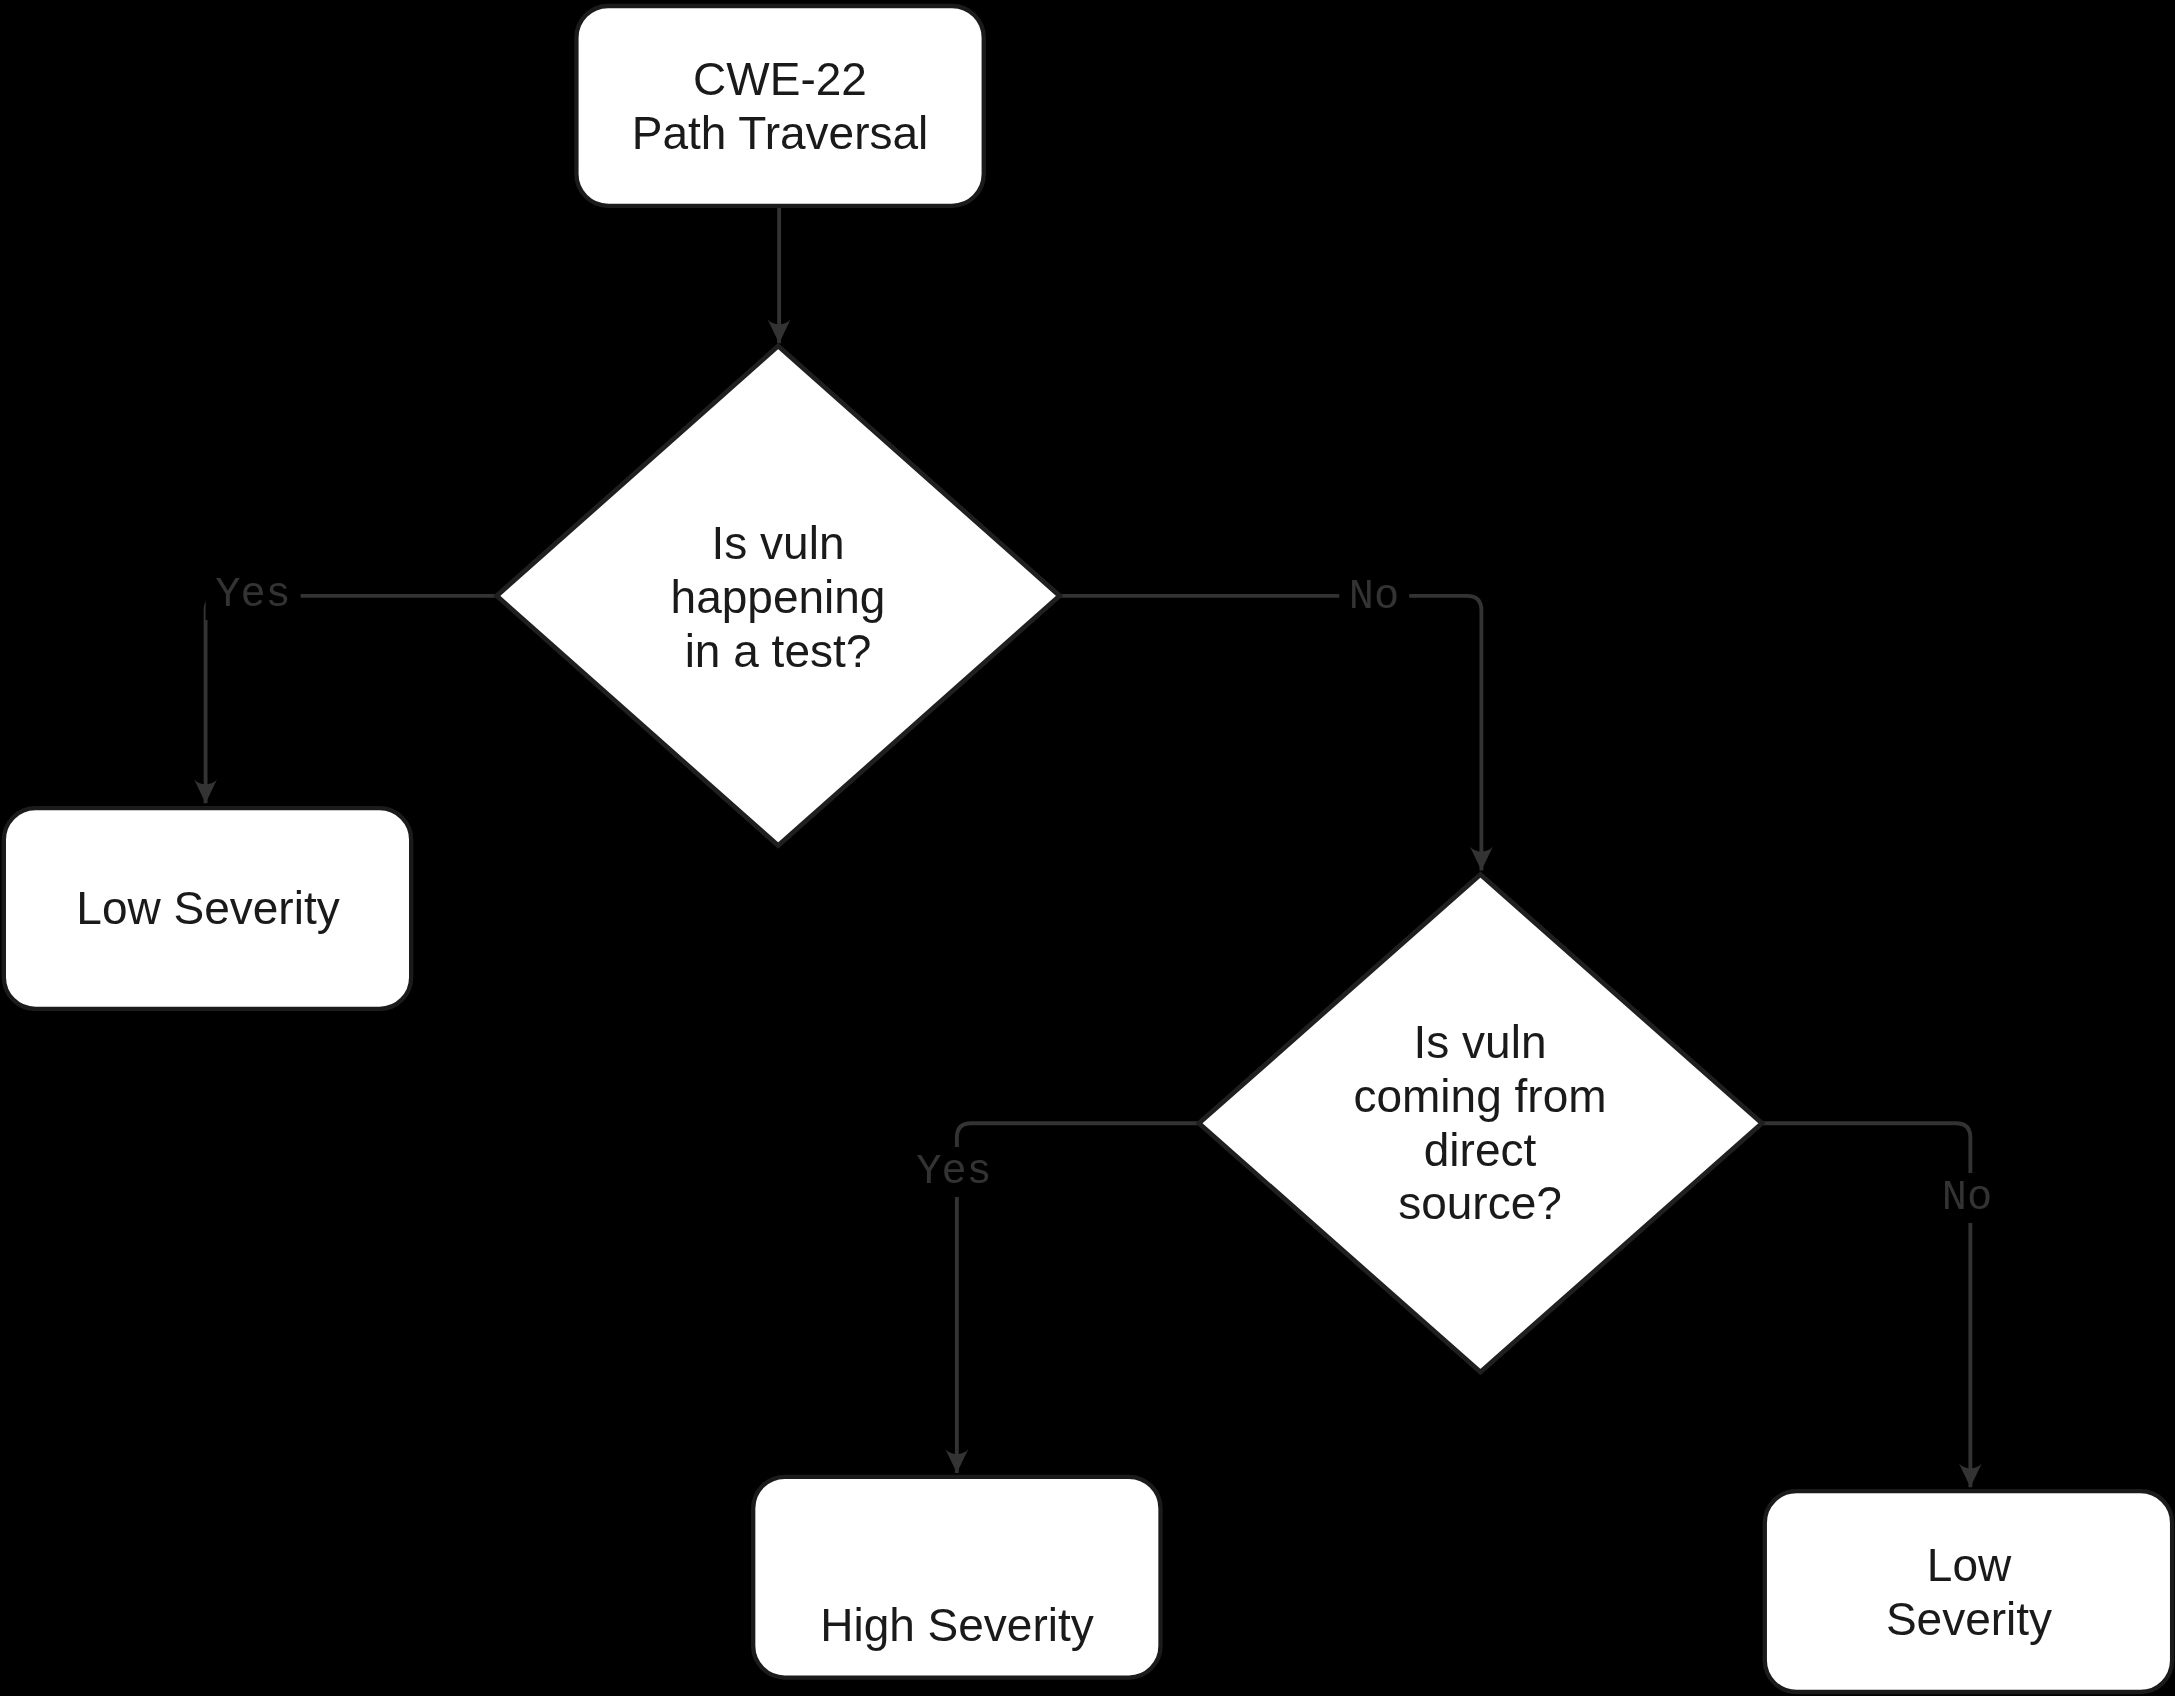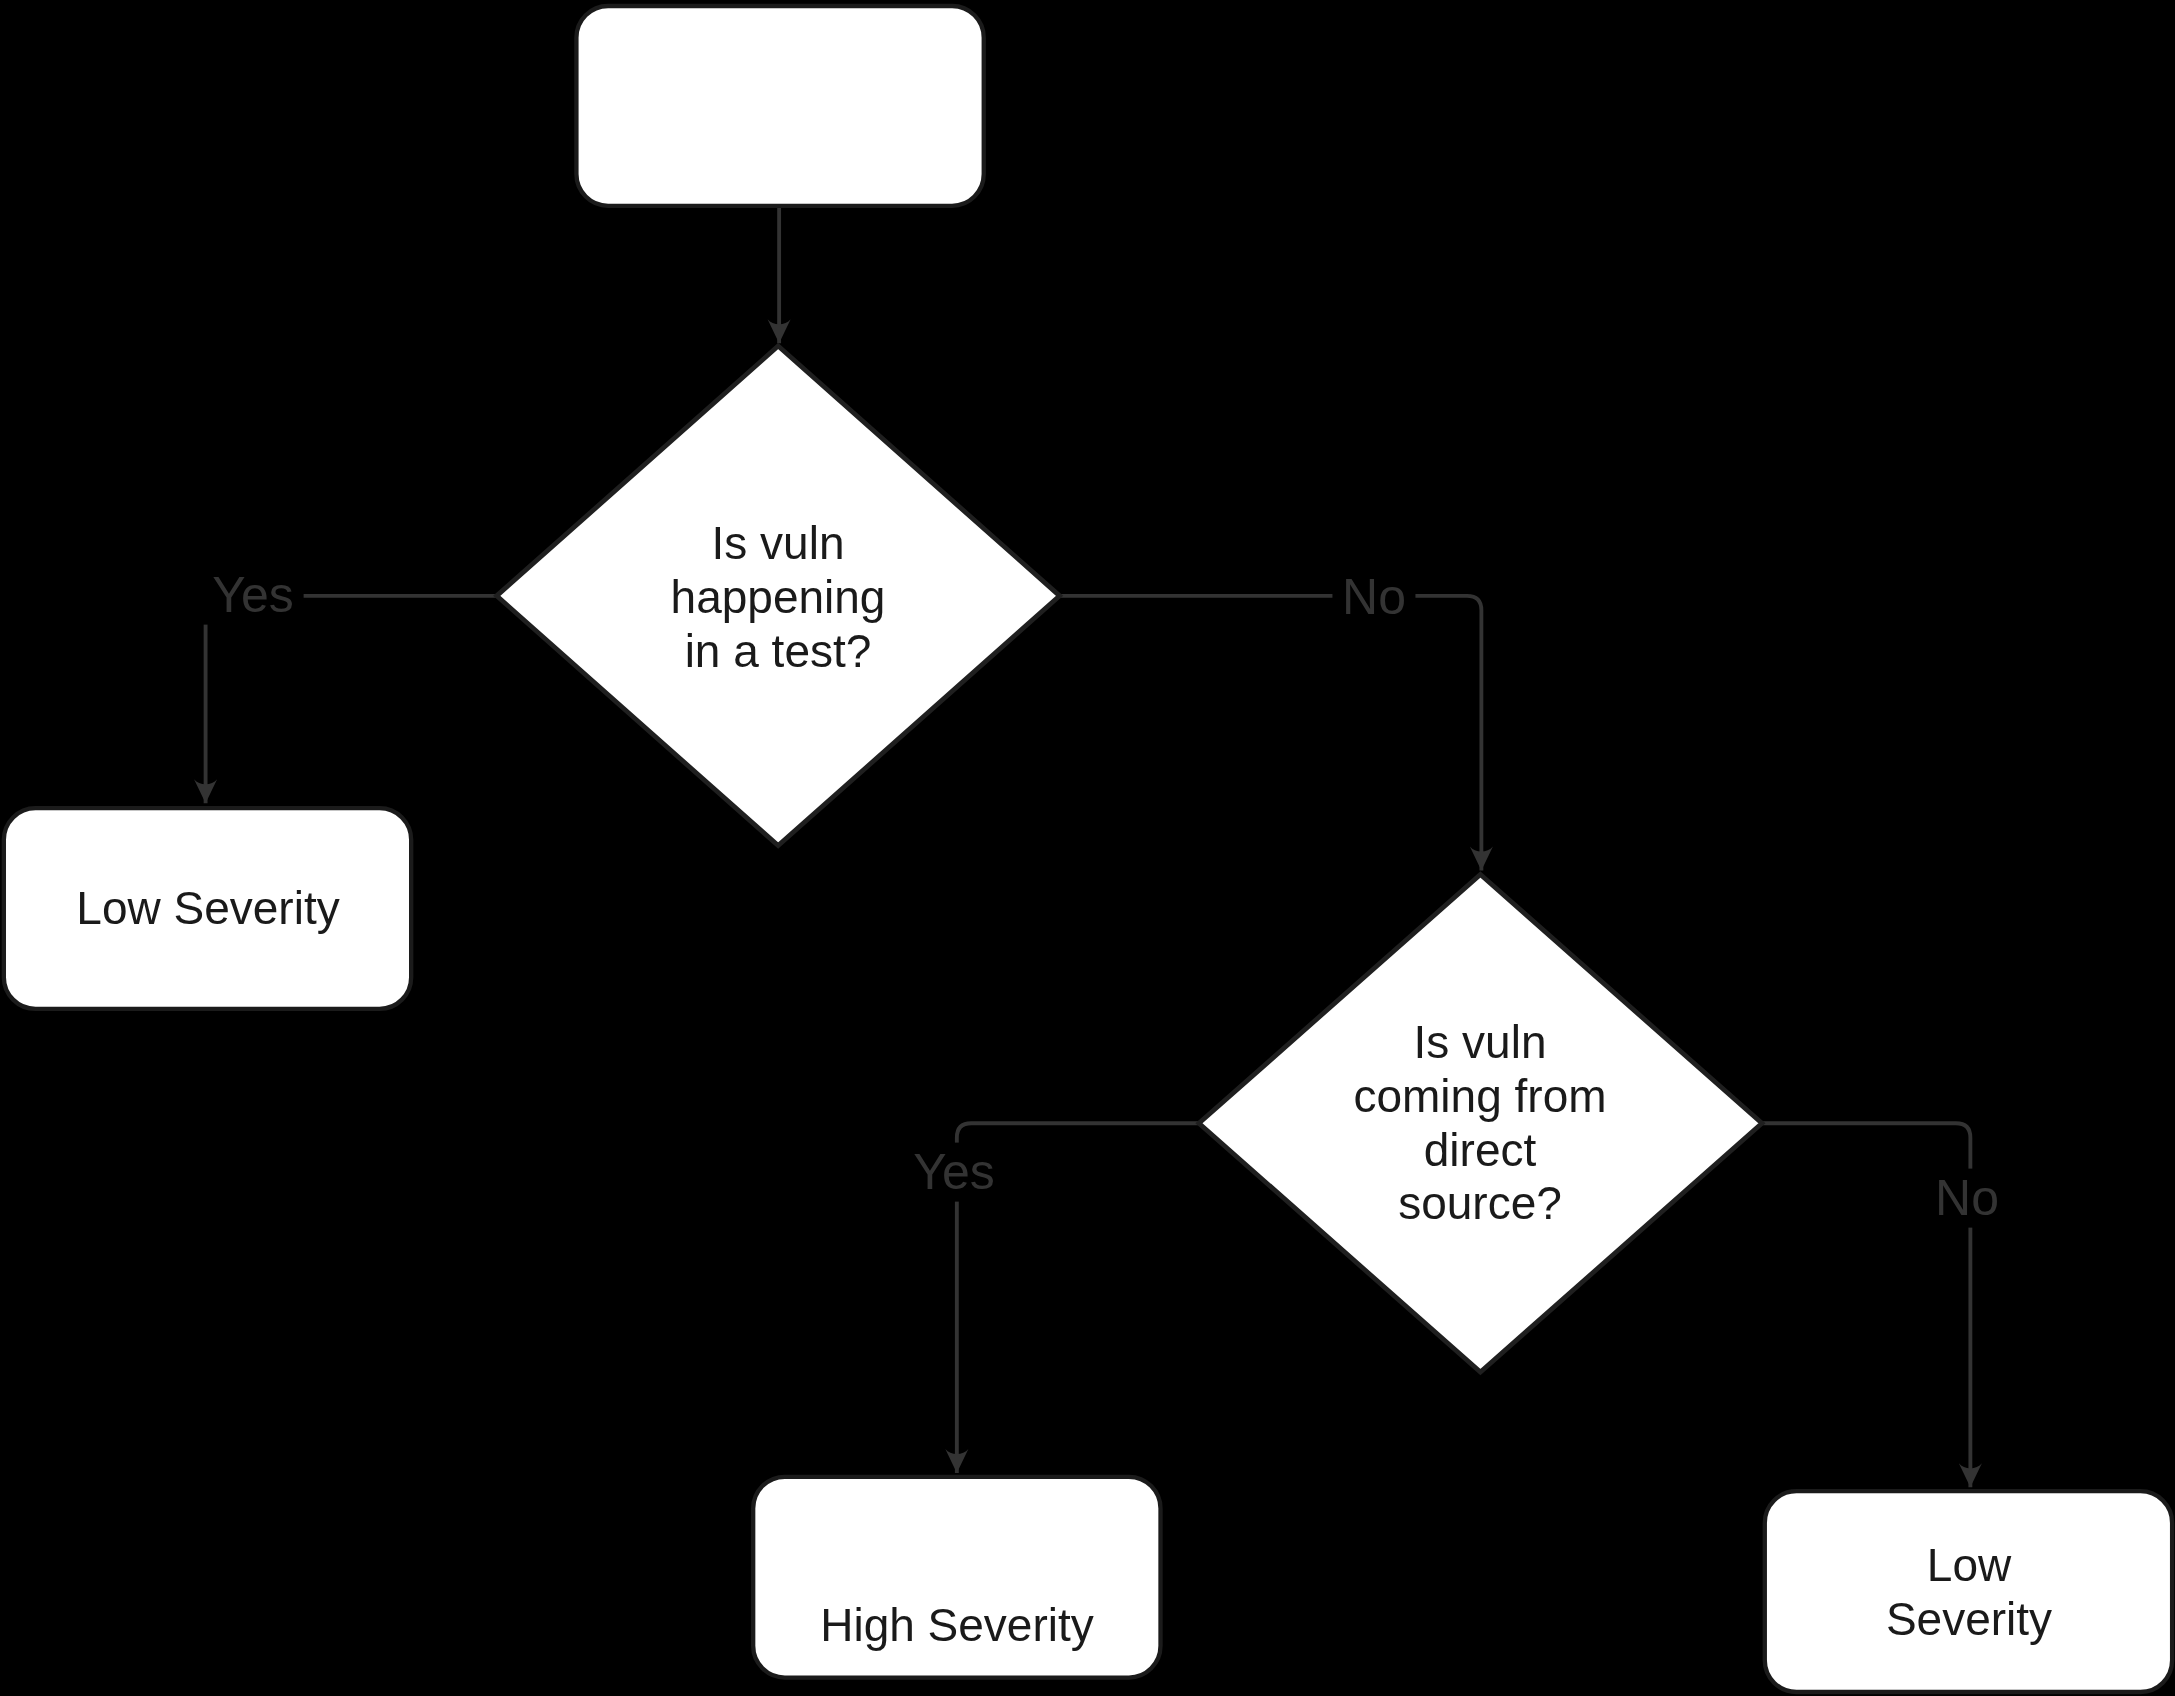--- a/index.html
+++ b/index.html
@@ -31,25 +31,26 @@
     font-size: 46px;
     line-height: 1.17;
     text-align: center;
     white-space: pre-line;
     letter-spacing: 0px;
   }
   .edge-label {
     position: absolute;
     transform: translate(-50%, -50%);
     color: #333333;
-    font-size: 50px;
+    font-size: 42px;
     line-height: 1.1;
     background: #000000;
     padding: 1.9px 9.6px;
     white-space: nowrap;
+    font-family: Liberation Mono, monospace;
   }
 </style>
 </head>
 <body>
 
 <div class="stage">
 
   <svg class="flow-svg" width="2175" height="1697" viewBox="0 0 2264 1766">
     <defs>
       <marker id="arrowhead" viewBox="0 0 28 26" markerWidth="28" markerHeight="26" refX="26" refY="13" orient="auto" markerUnits="userSpaceOnUse">
@@ -66,20 +67,22 @@
     </g>
 
     <rect x="600" y="6" width="424" height="208" rx="33" fill="#ffffff" stroke="#1b1b1b" stroke-width="4.5"></rect>
     <polygon points="810,360 1103,620 810,880 517,620" fill="#ffffff" stroke="#1f1f1f" stroke-width="5"></polygon>
     <rect x="4" y="841" width="424" height="209" rx="33" fill="#ffffff" stroke="#1b1b1b" stroke-width="4.5"></rect>
     <polygon points="1541,910 1834,1169 1541,1428 1248,1169" fill="#ffffff" stroke="#1f1f1f" stroke-width="5"></polygon>
     <rect x="784" y="1537" width="424" height="209" rx="33" fill="#ffffff" stroke="#1b1b1b" stroke-width="4.5"></rect>
     <rect x="1837" y="1552" width="424" height="209" rx="33" fill="#ffffff" stroke="#1b1b1b" stroke-width="4.5"></rect>
   </svg>
 
+  <div class="node-label" style="left:780px; top:107px;">CWE-22
+Path Traversal</div>
 
   <div class="node-label" style="left:778px; top:598px;">Is vuln
 happening
 in a test?</div>
 
   <div class="node-label" style="left:208px; top:909px;">Low Severity</div>
 
   <div class="node-label" style="left:1480px; top:1124px;">Is vuln
 coming from
 direct

